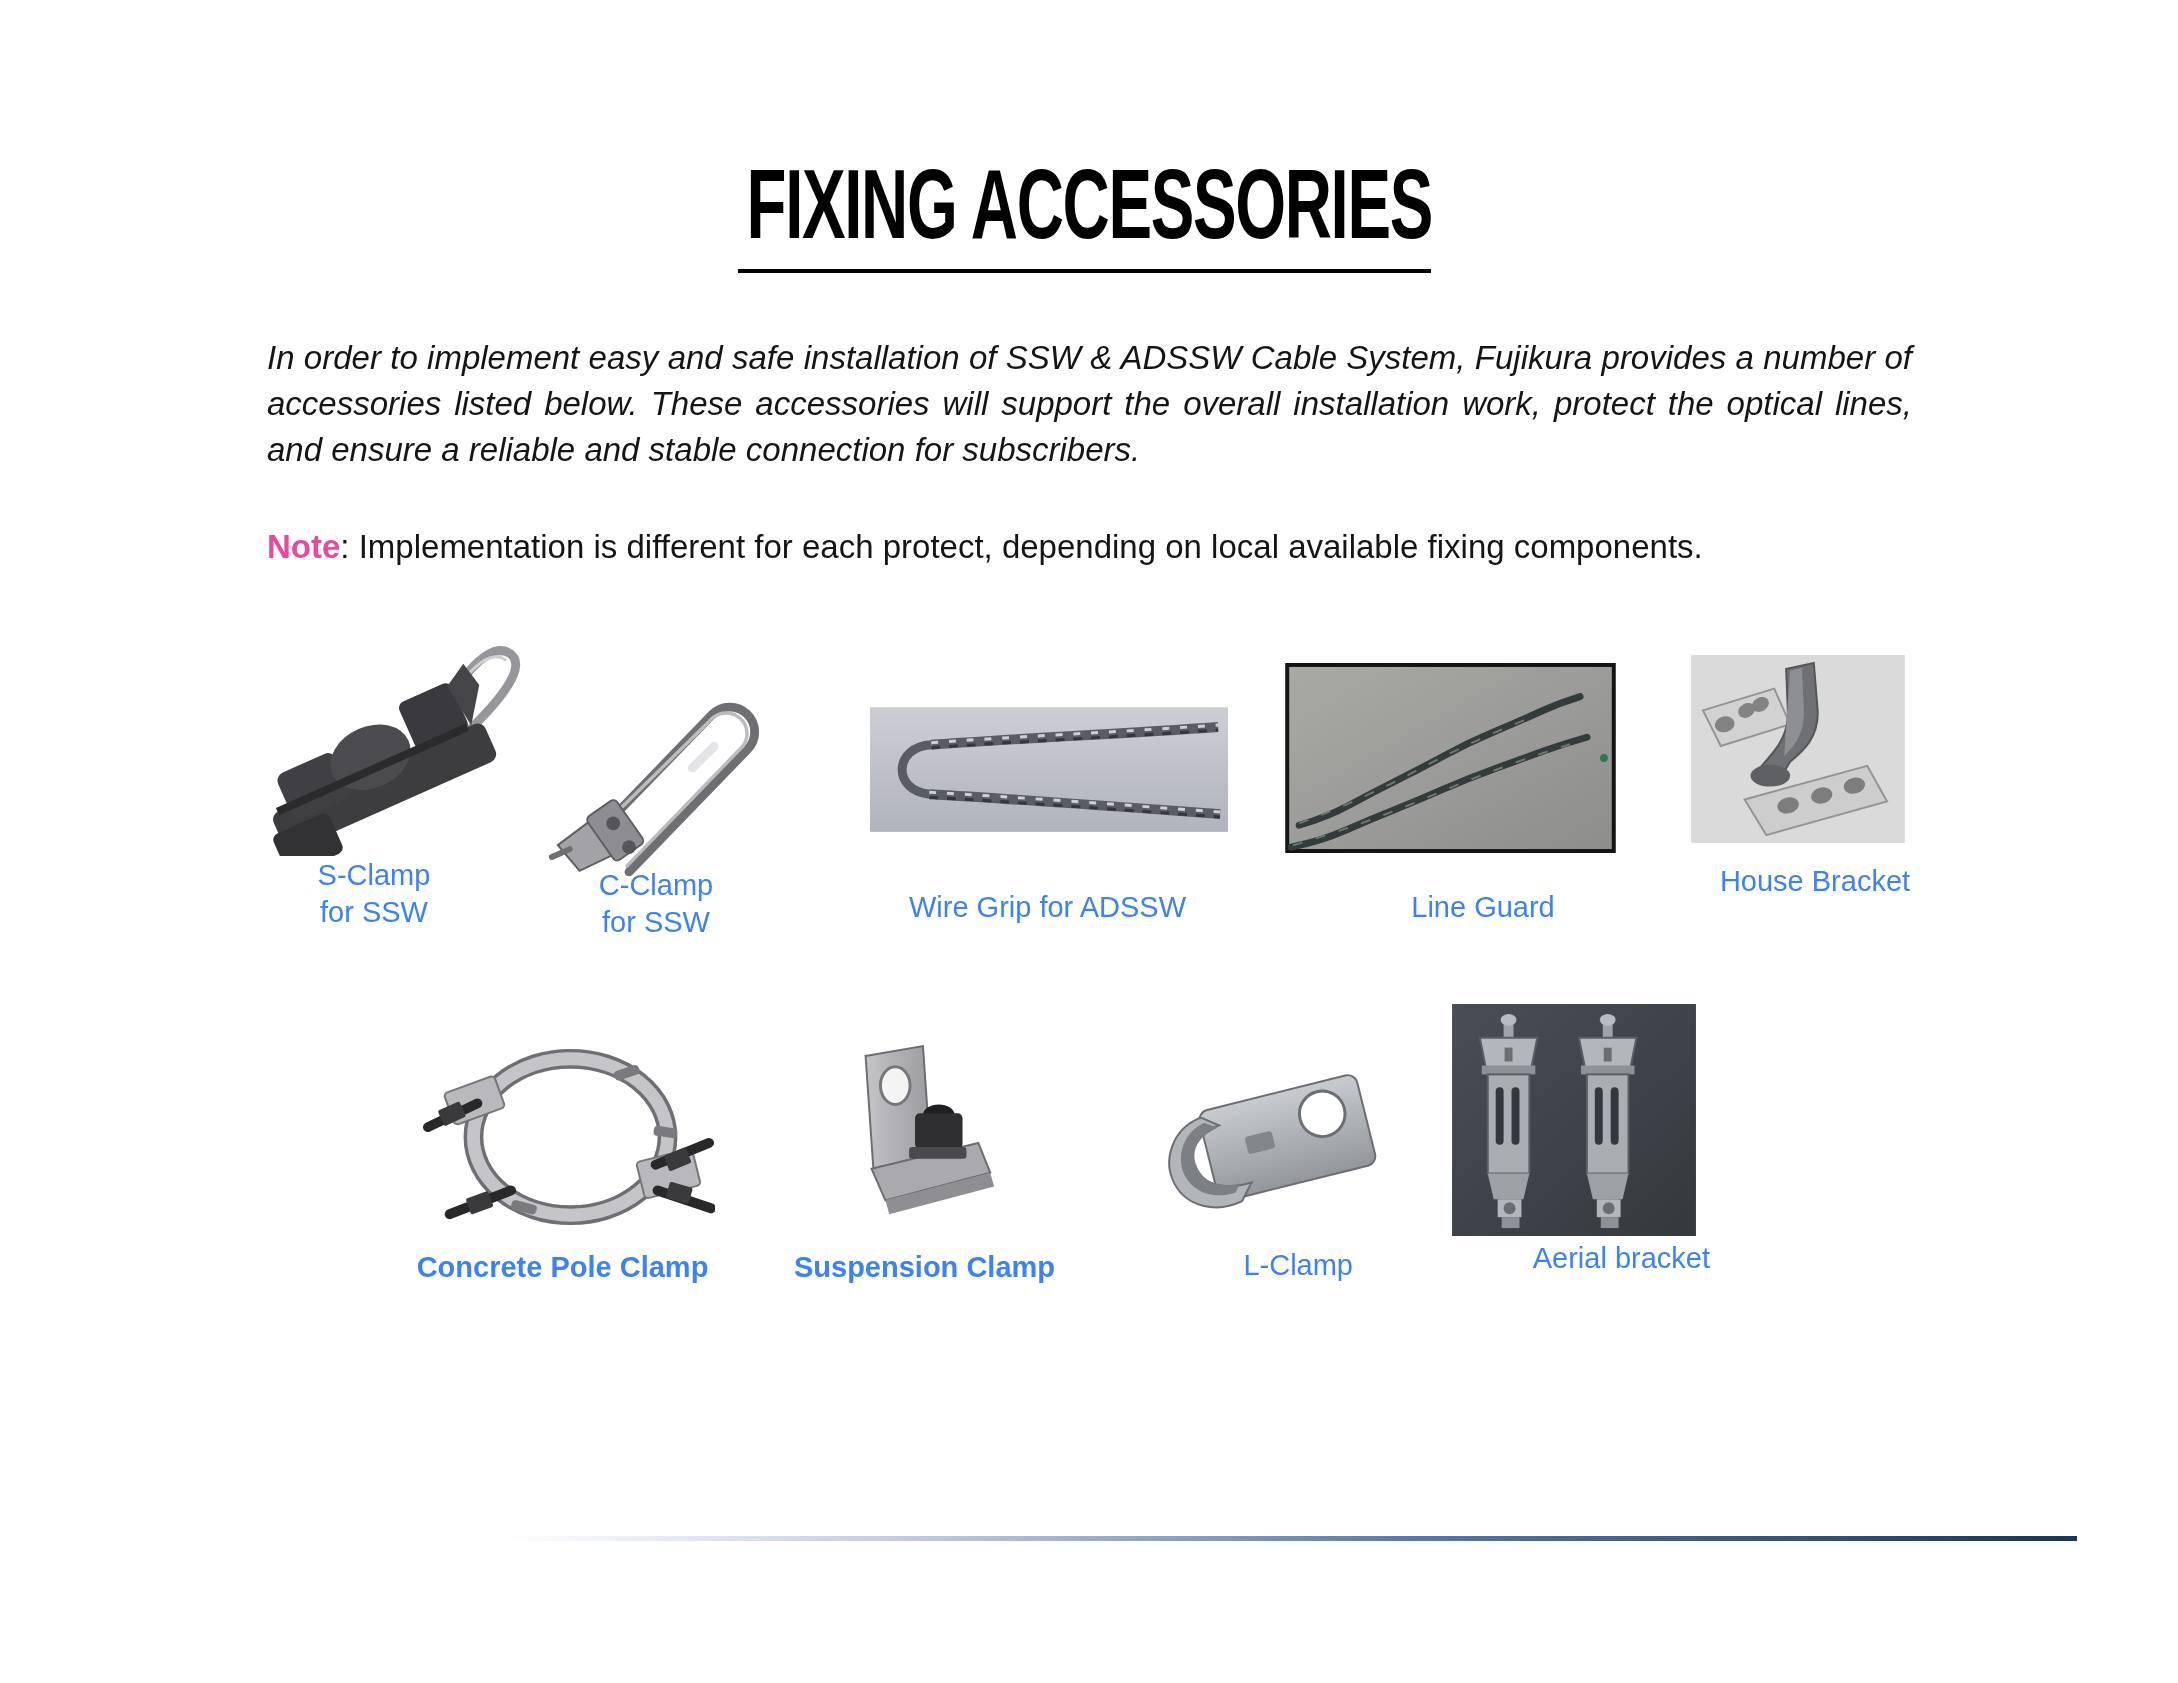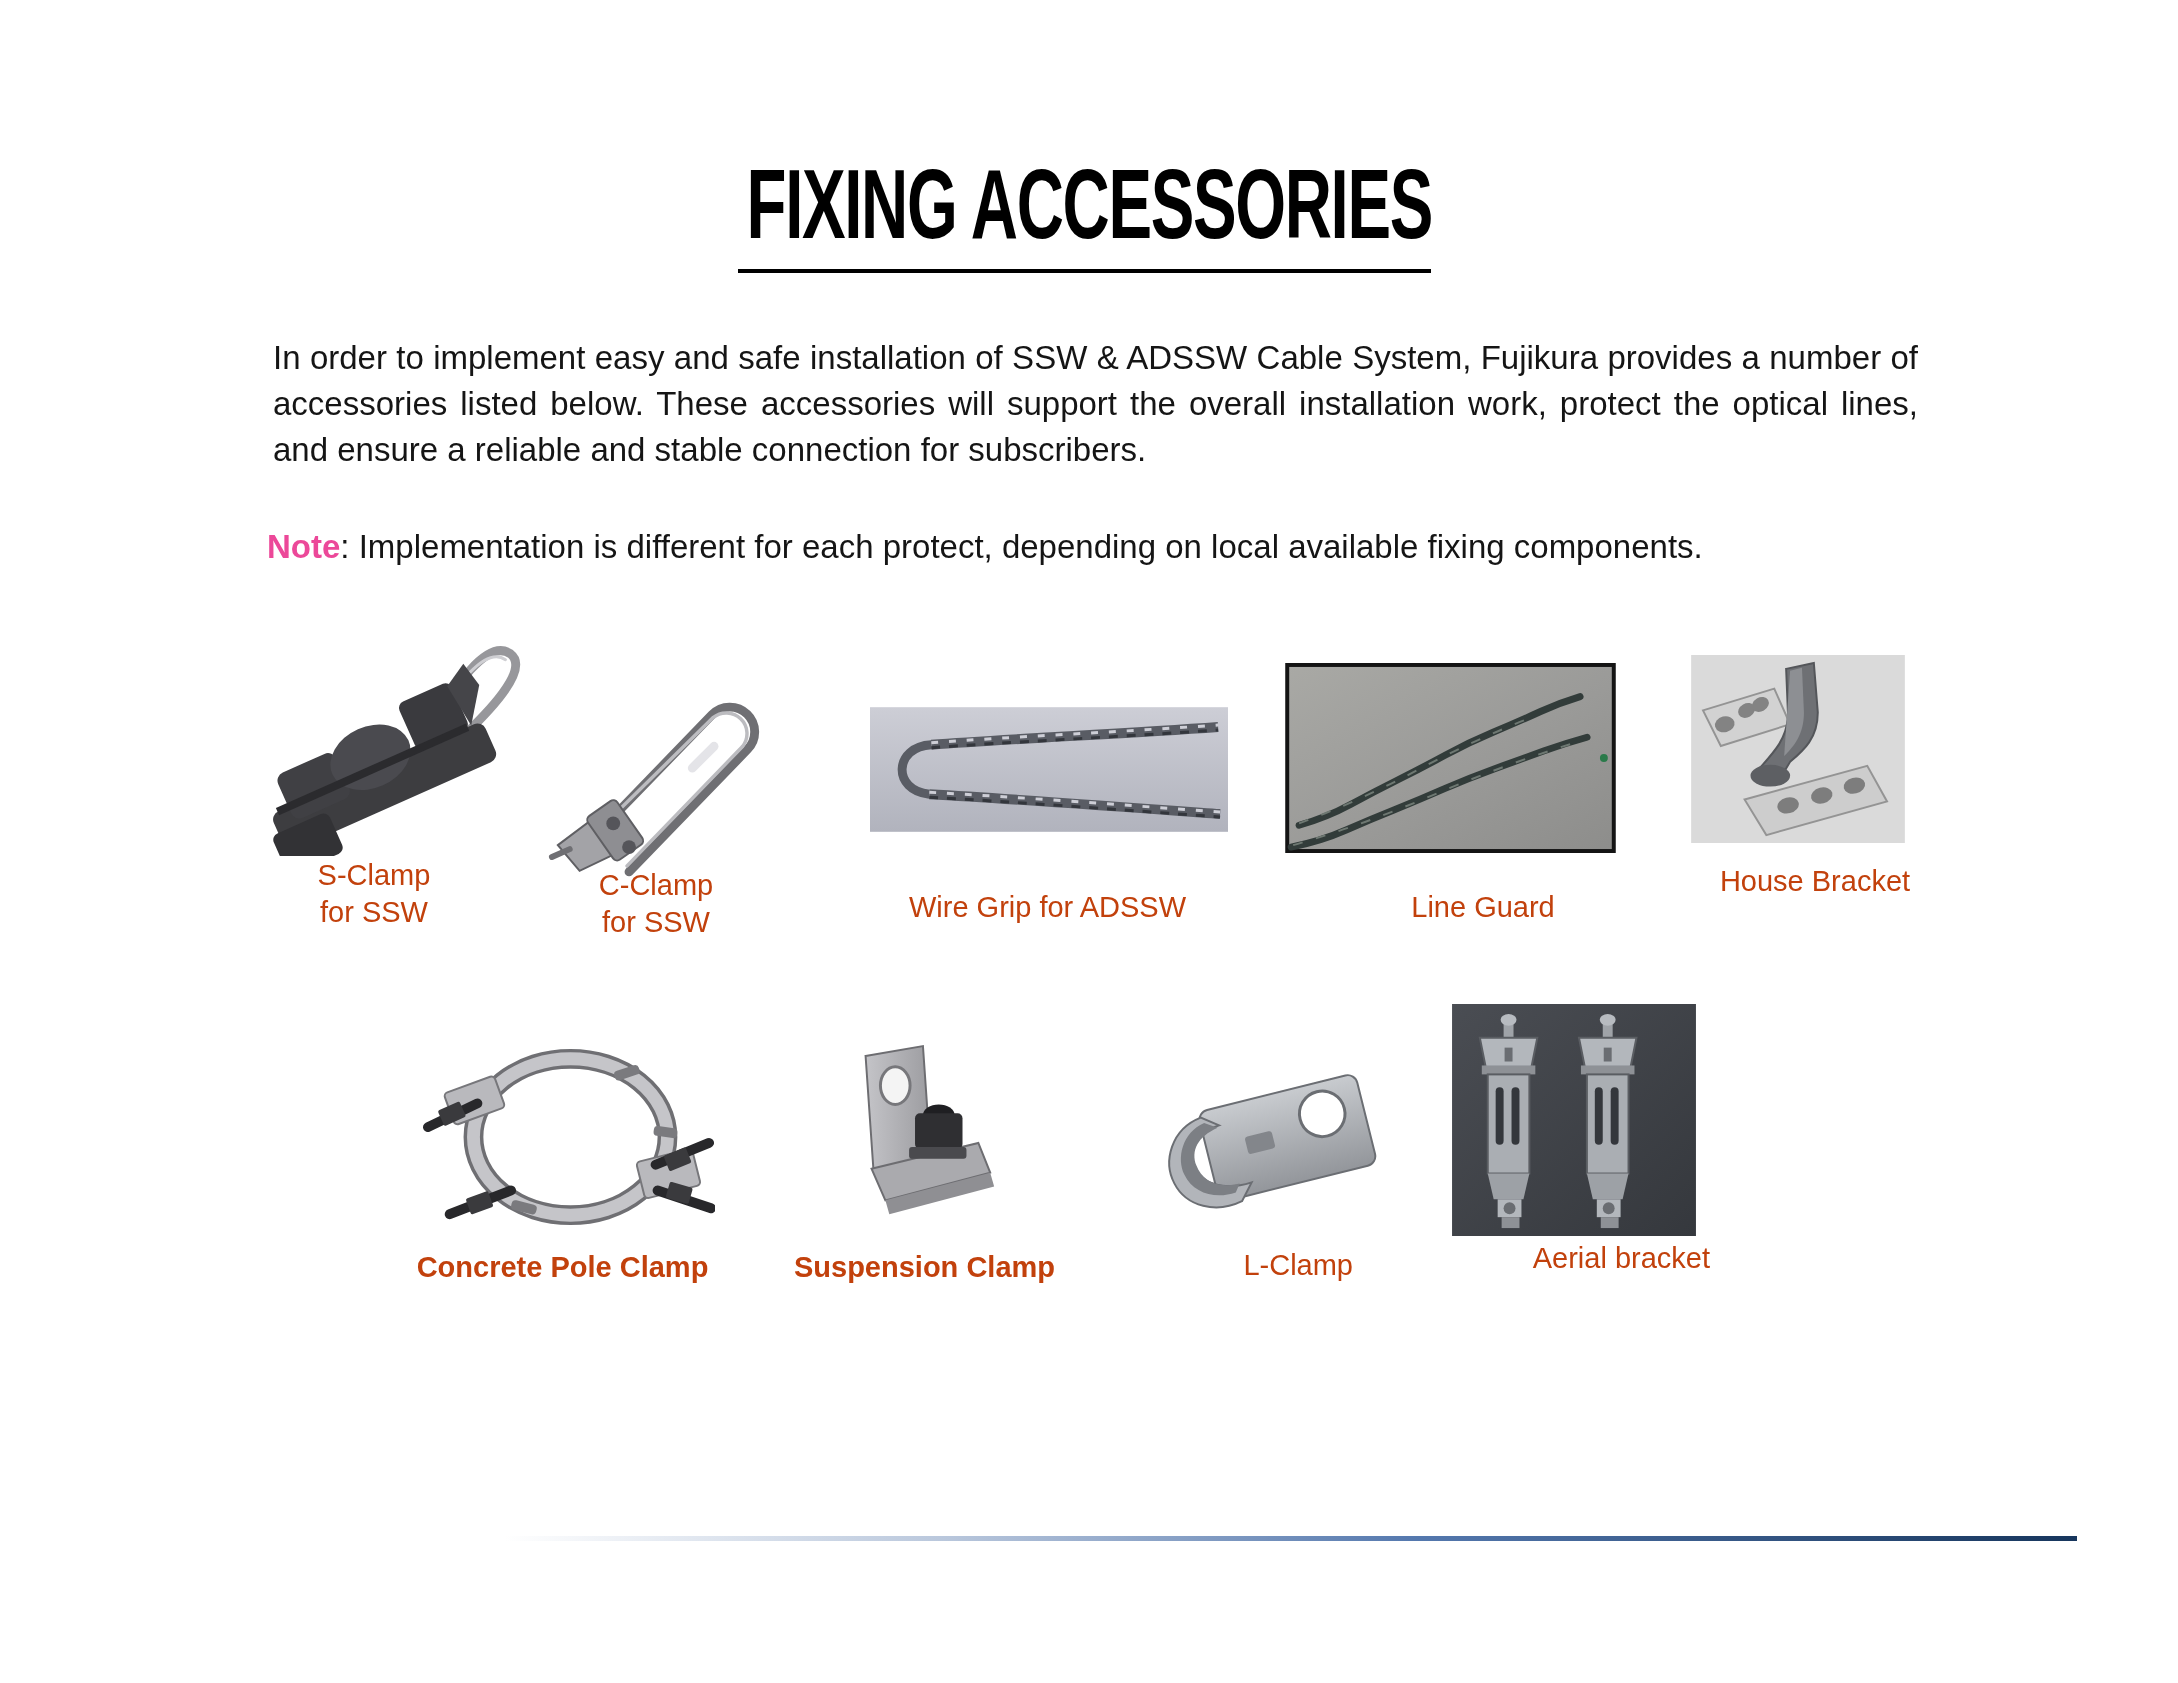--- a/index.html
+++ b/index.html
@@ -20,33 +20,34 @@
   .title .squeeze{
     display:inline-block;
     transform:scaleX(0.66);
     transform-origin:50% 50%;
   }
   .title-underline{
     position:absolute;top:269px;left:738px;width:693px;height:4px;
     background:#000;
   }
   .intro{
-    position:absolute;top:335px;left:273px;width:1645px;
+    position:absolute;top:335px;left:267px;width:1645px;
     font-size:33px;line-height:46px;color:#151515;
     text-align:justify;
+    font-style:italic;
   }
   .note{
     position:absolute;top:525px;left:267px;width:1645px;
     font-size:33px;line-height:44px;color:#151515;
   }
   .note .note-word{color:#ec4899;font-weight:700;}
   .fig{position:absolute;}
   .fig-label{
     position:absolute;
-    color:#c2410c;
+    color:#3b82f6;
     font-size:29px;line-height:37px;
     text-align:center;
   }
   .photo{display:block;}
   .footer-line{
     position:absolute;top:1536px;left:505px;width:1572px;height:5px;
     background:linear-gradient(to right, rgba(255,255,255,0) 0%, #b9c7dc 28%, #5478ae 58%, #17365d 100%);
   }
 </style>
 </head>

